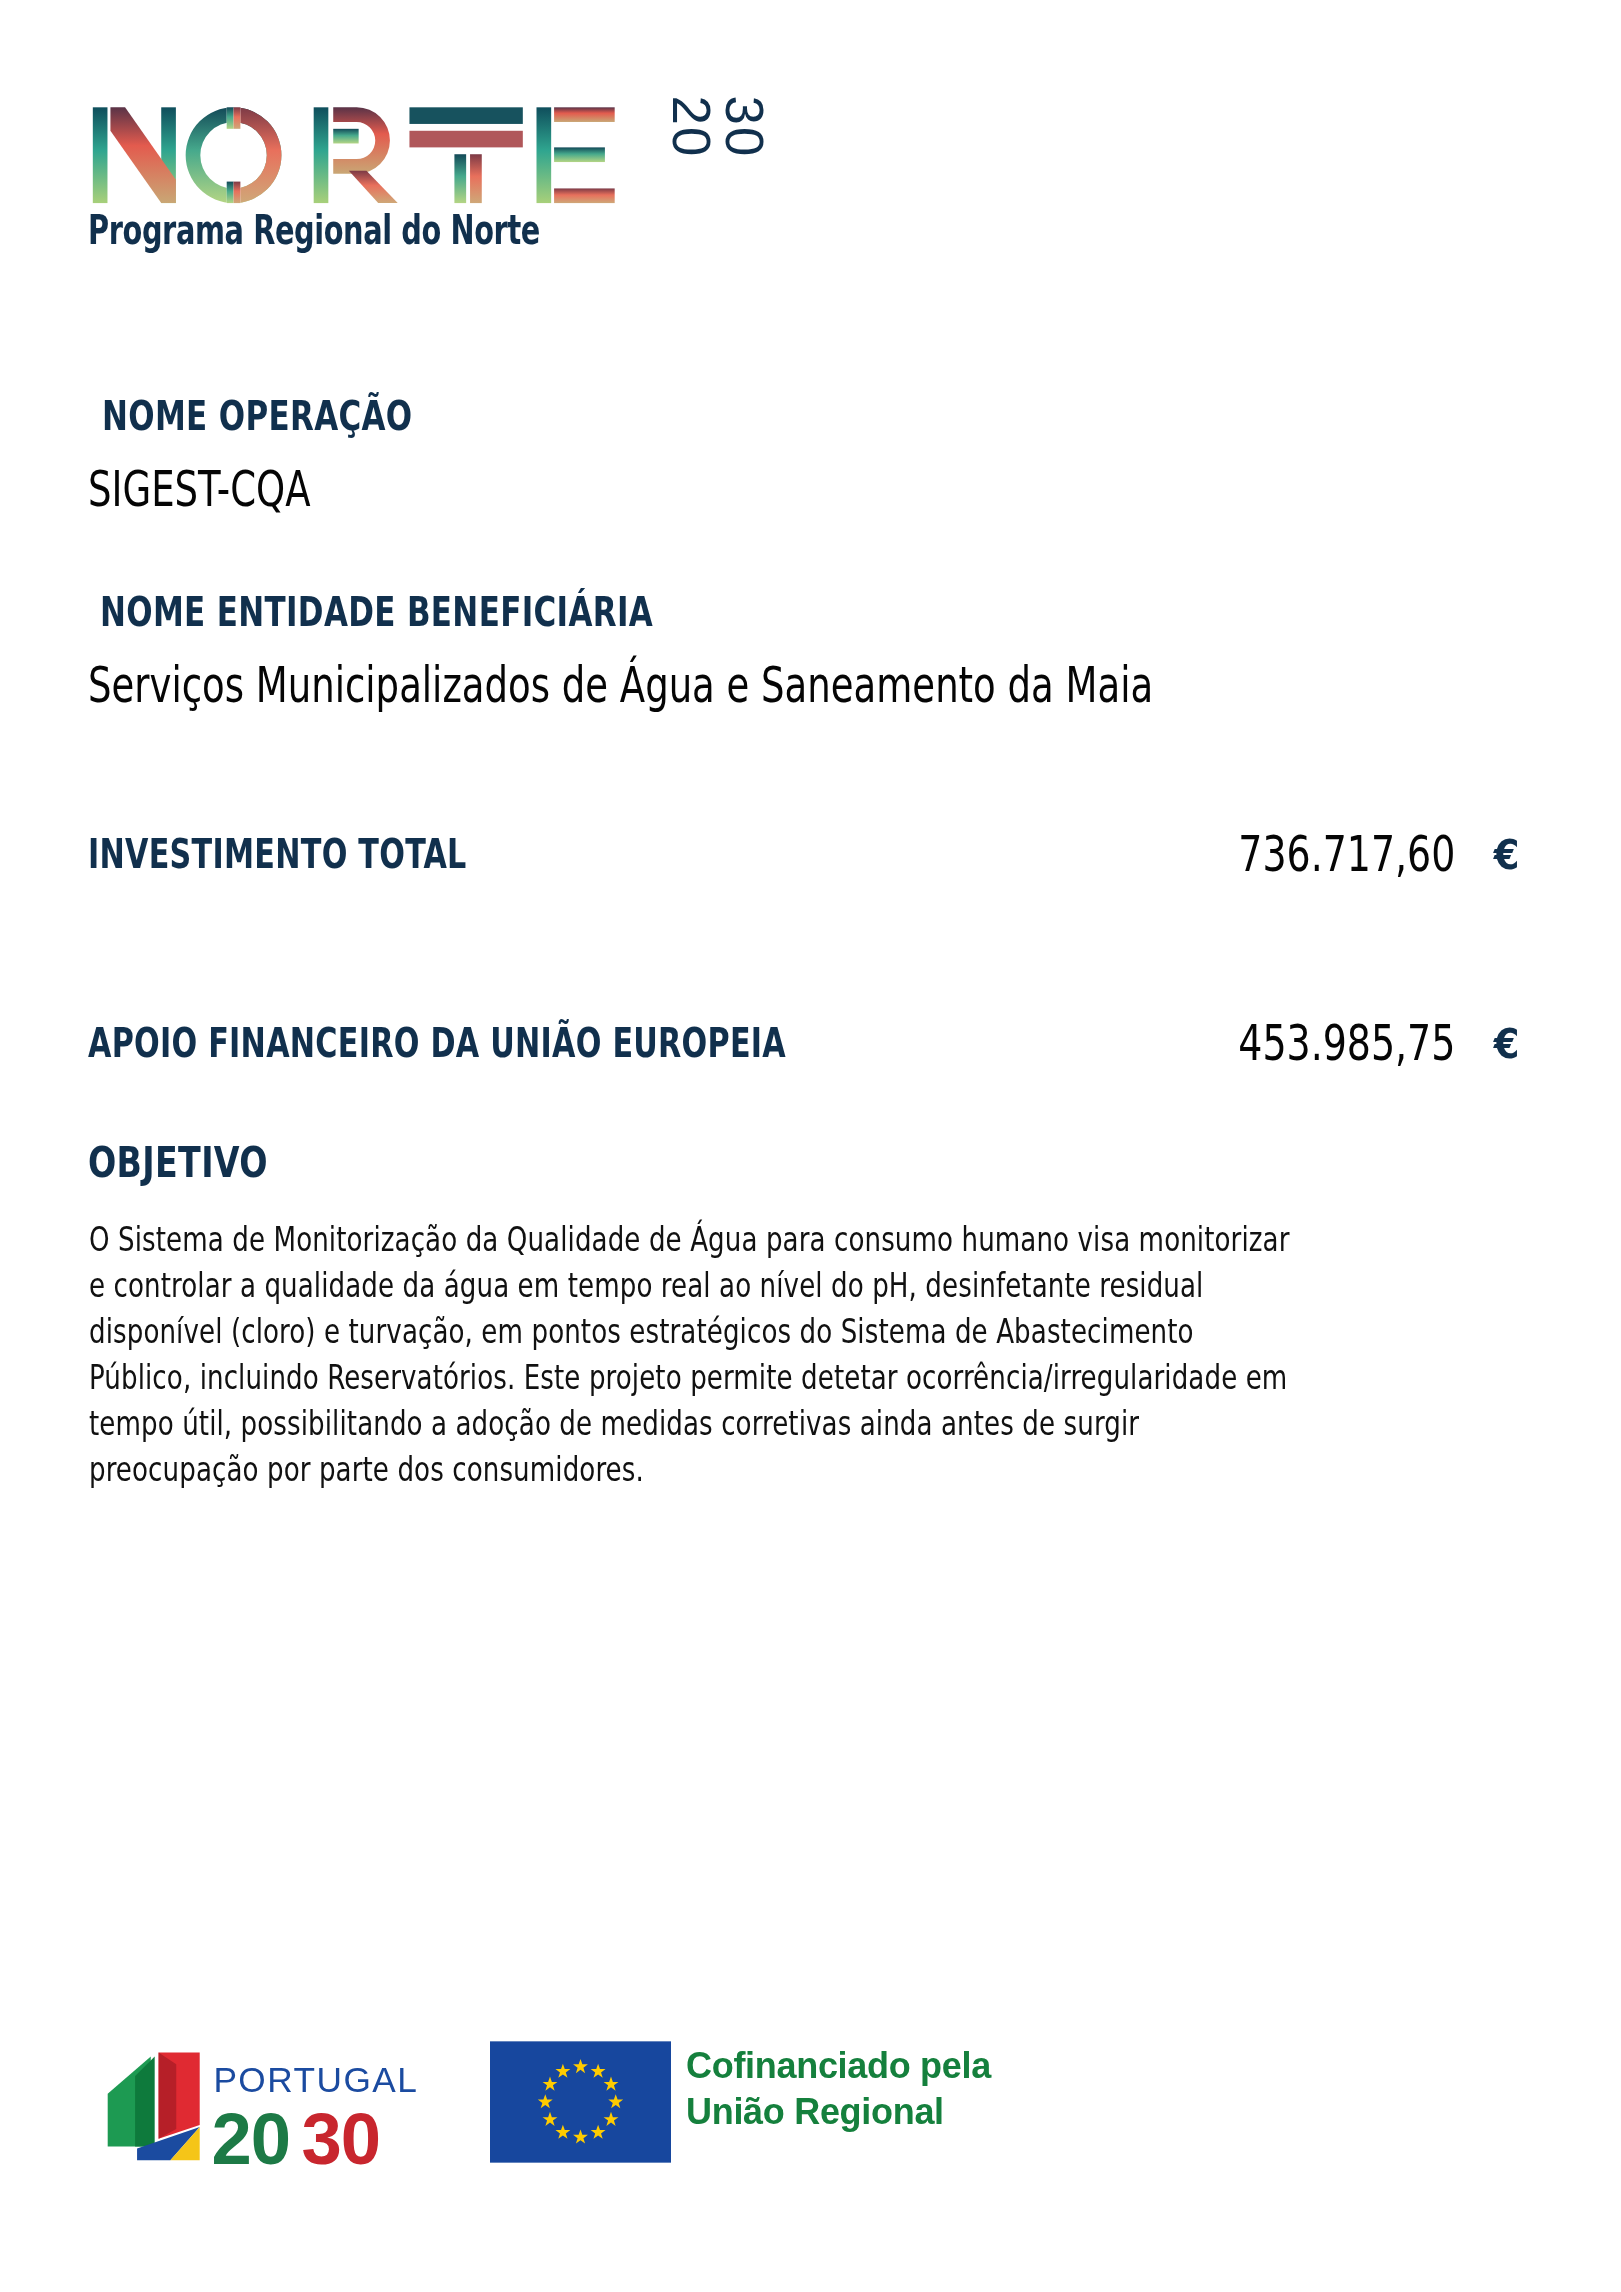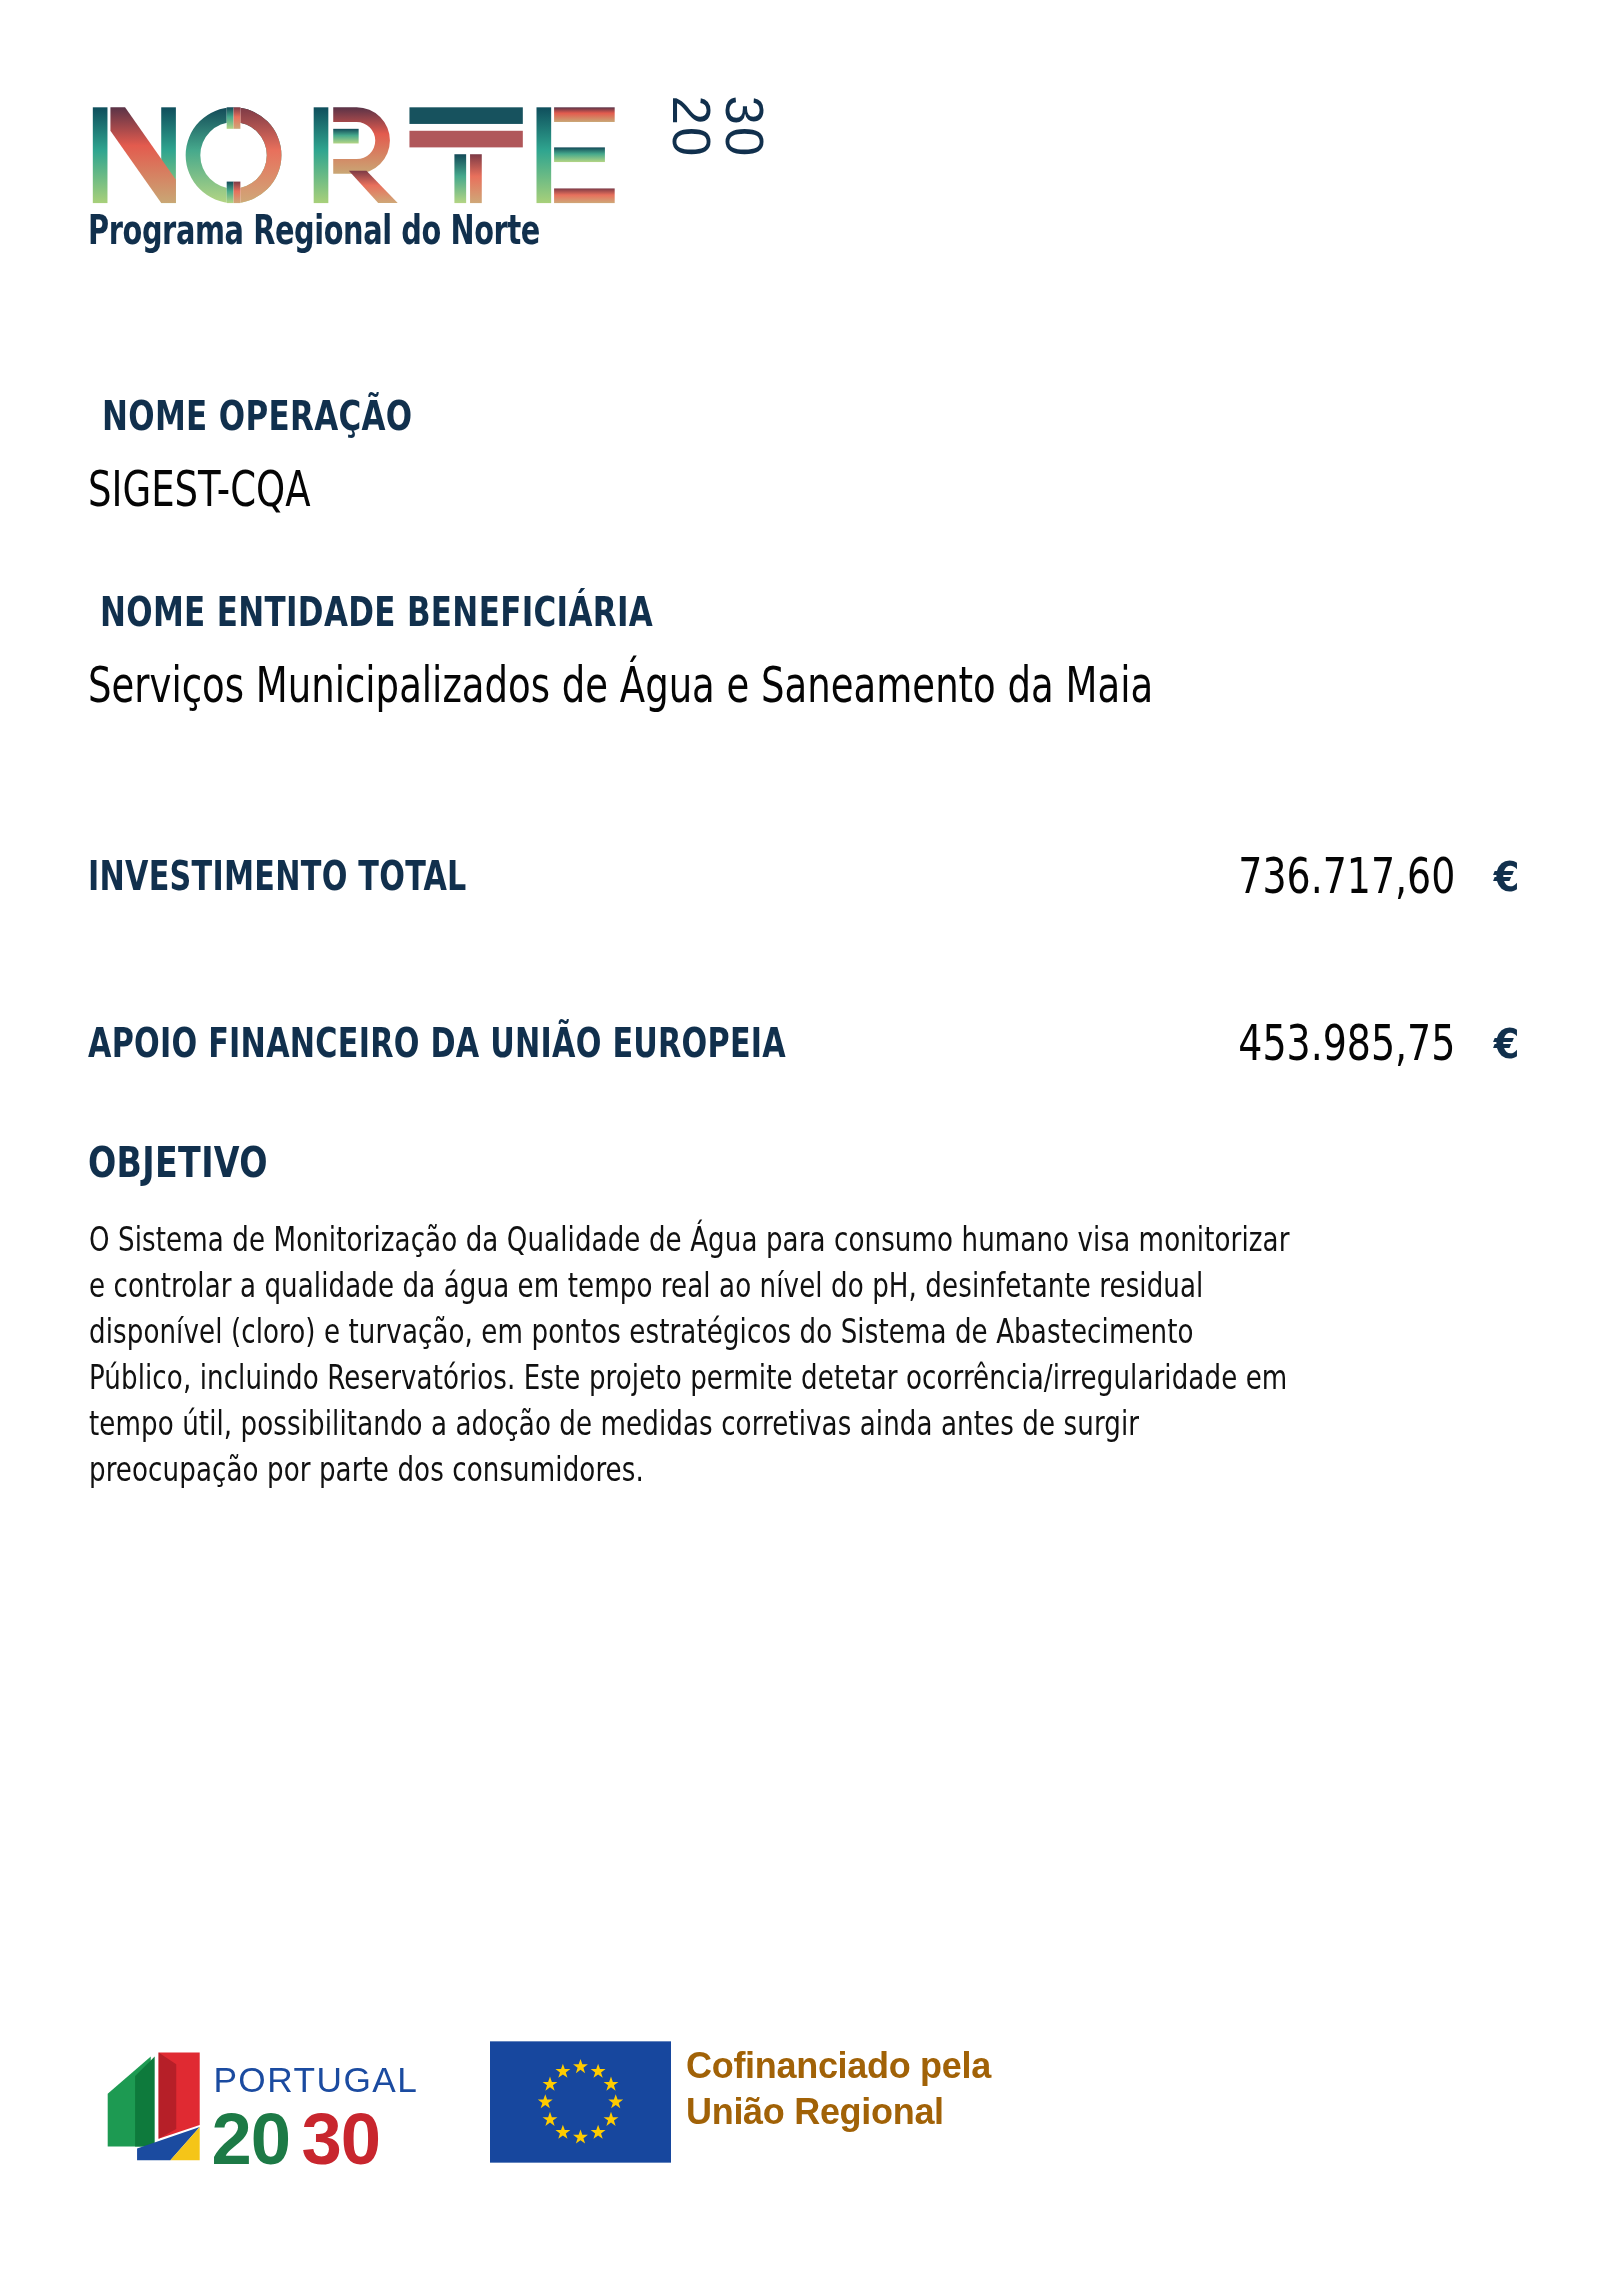--- a/index.html
+++ b/index.html
@@ -87,21 +87,21 @@
   .block-ent-label { position: absolute; left: 11.8px; top: 196px; }
   .block-ent-value { position: absolute; left: 0px; top: 265px; }
 
   
   .money-row {
     position: absolute;
     left: 0px;
     width: 1451px;
     height: 59px;
   }
-  .money-row.r1 { top: 461px; }
+  .money-row.r1 { top: 439px; }
   .money-row.r2 { top: 628px; }
 
   .money-label {
     position: absolute;
     left: 0;
     top: 0;
     font-family: "Liberation Sans Narrow", "DejaVu Sans Condensed", "Liberation Sans", sans-serif;
     font-weight: bold;
     color: #11304d;
     font-size: 40px;
@@ -180,21 +180,21 @@
     top: 47px;
   }
   .eu-text {
     position: absolute;
     left: 686px;
     top: 49px;
     font-family: "Liberation Sans", sans-serif;
     font-weight: bold;
     font-size: 36px;
     line-height: 46px;
-    color: #a16207;
+    color: #15803d;
     letter-spacing: -0.3px;
   }
 </style>
 </head>
 <body>
 
 <div class="page">
 
   <div class="header">
 

